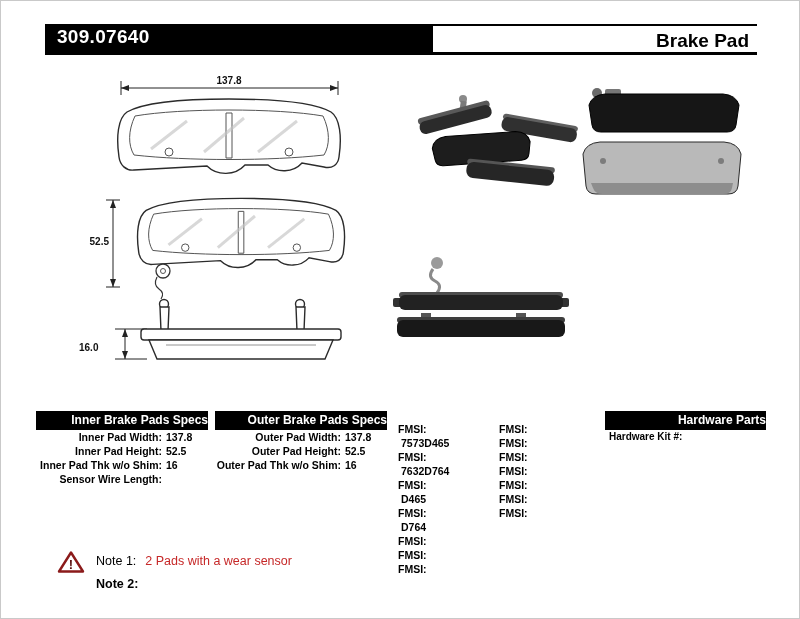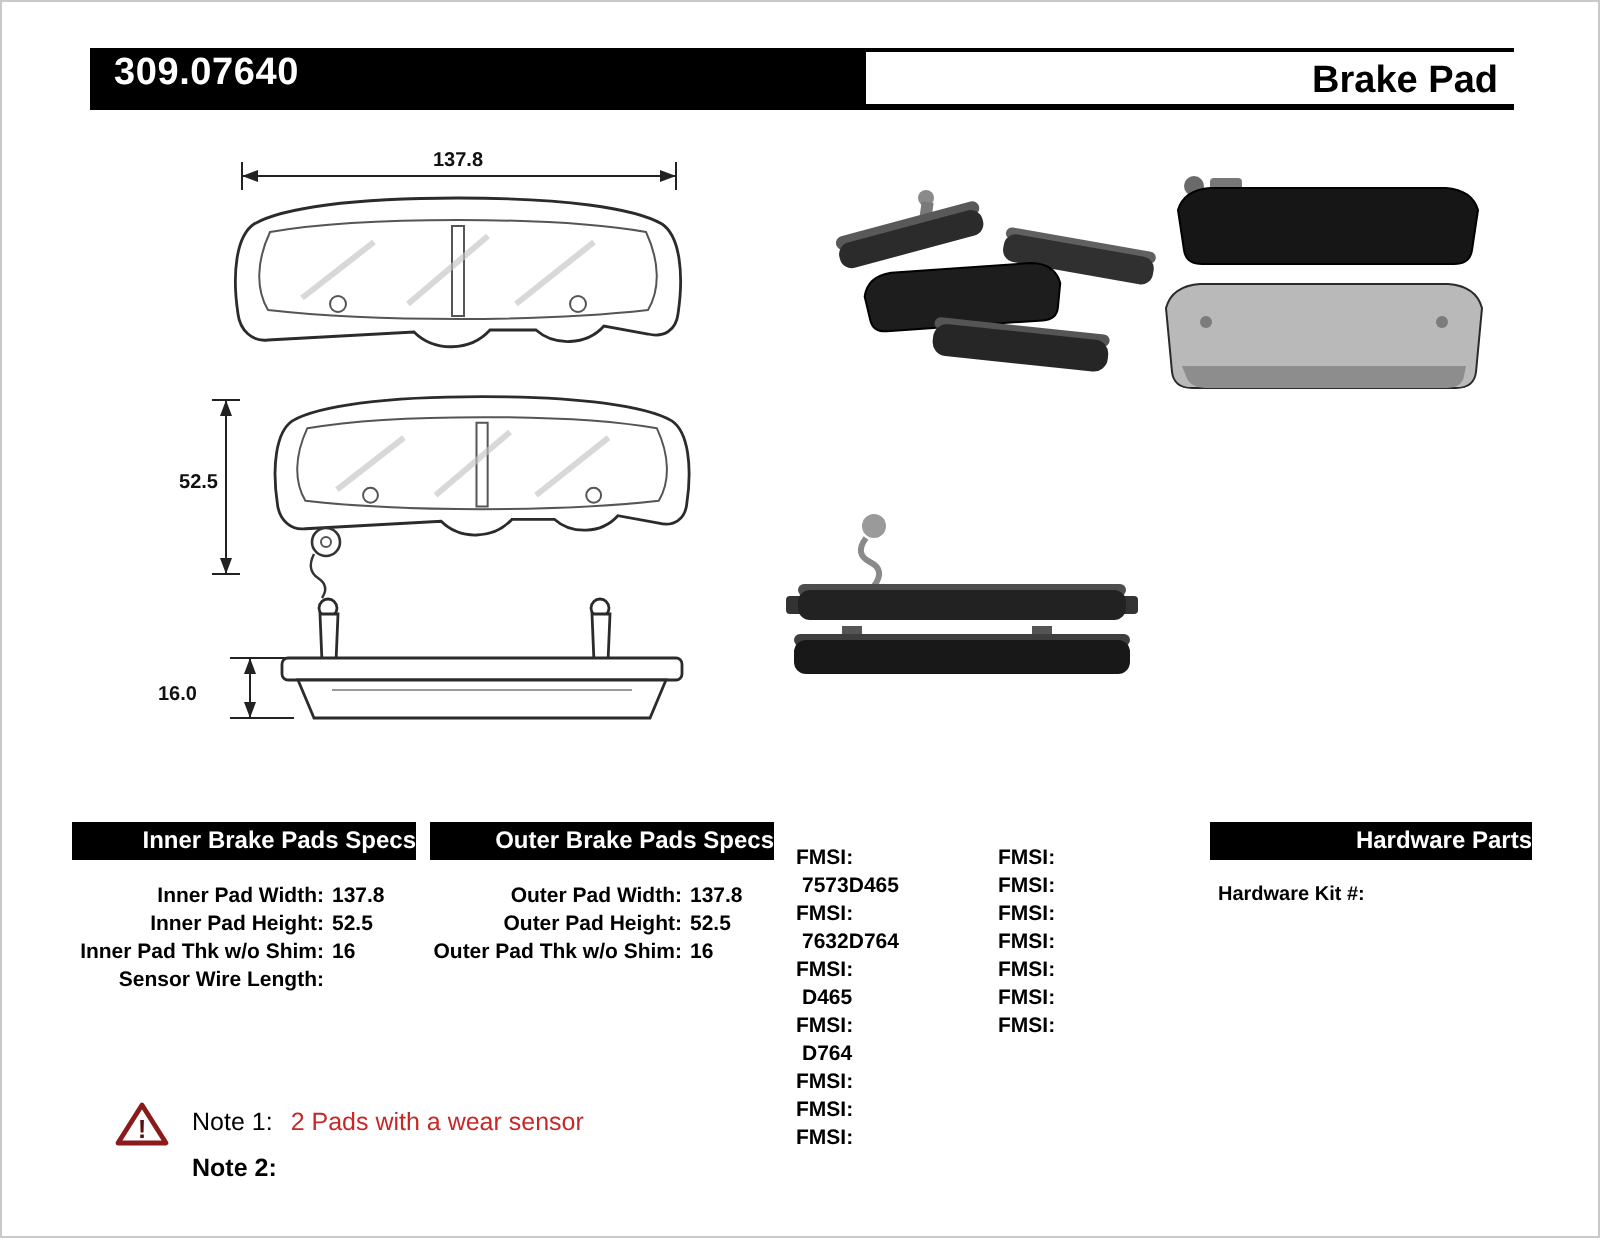--- a/index.html
+++ b/index.html
@@ -17,21 +17,21 @@
   .dim-height{left:76px;top:235px;width:32px;text-align:right;}
   .dim-thk{left:78px;top:341px;width:32px;text-align:left;}
 
   
   .col{position:absolute;top:410px;}
   .col-inner{left:35px;width:172px;}
   .col-outer{left:214px;width:172px;}
   .col-fmsi{left:393px;width:204px;}
   .col-related{left:604px;width:161px;}
   .col-header{background:#000;color:#fff;font-size:12px;font-weight:bold;text-align:right;height:19px;line-height:19px;}
-  .rows{margin-top:11px;}
+  .rows{}
   .spec-row{display:flex;font-size:10.5px;font-weight:bold;line-height:14px;color:#000;}
   .spec-row .lbl{width:126px;text-align:right;flex:0 0 auto;}
   .spec-row .val{margin-left:4px;white-space:nowrap;}
   .fmsi-cols{display:flex;margin-top:11px;}
   .fmsi-col{width:101px;padding-left:4px;box-sizing:border-box;}
   .fmsi-row{display:flex;font-size:10.5px;font-weight:bold;line-height:14px;color:#000;flex-direction:column;}
   .fmsi-row .lbl{width:32px;flex:0 0 auto;}
   .fmsi-row .val{margin-left:3px;white-space:nowrap;}
   .rel-row{display:flex;font-size:10px;font-weight:bold;line-height:14px;color:#000;padding-left:4px;}
   .rel-row .val{margin-left:4px;}

